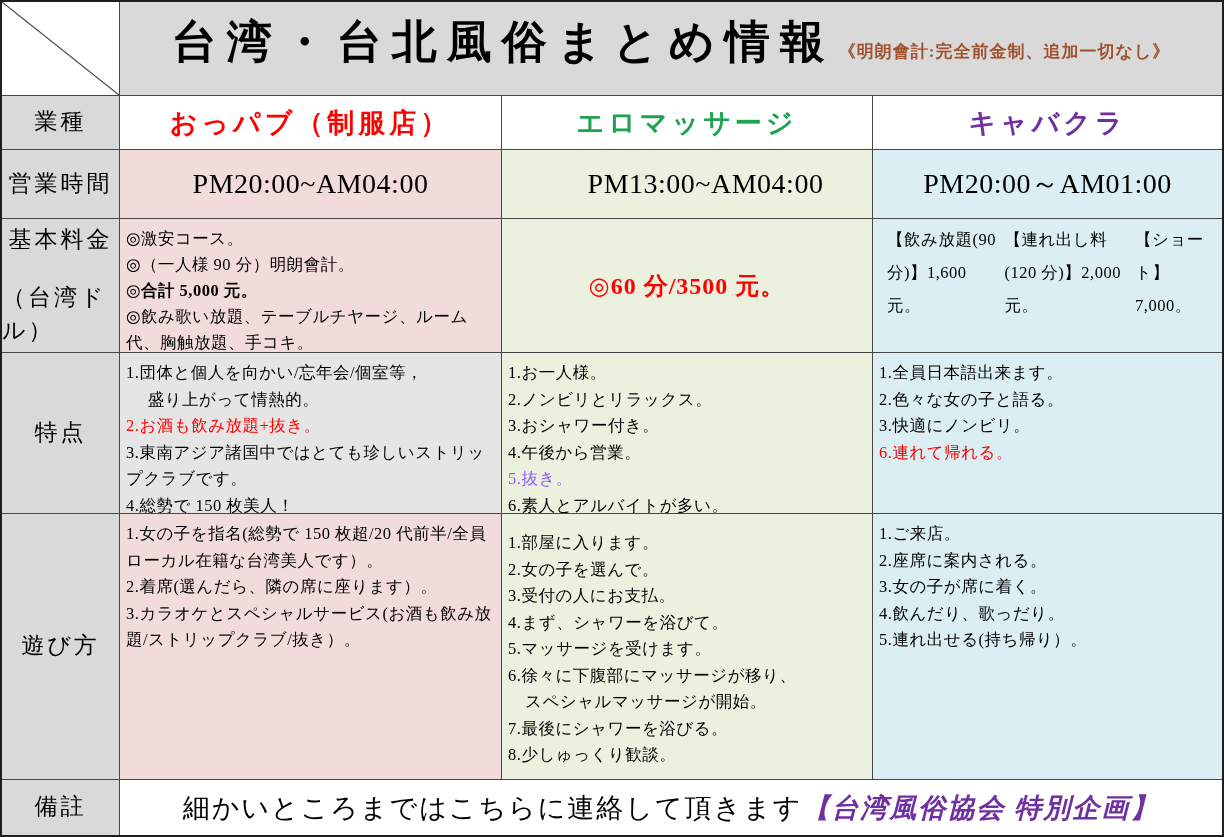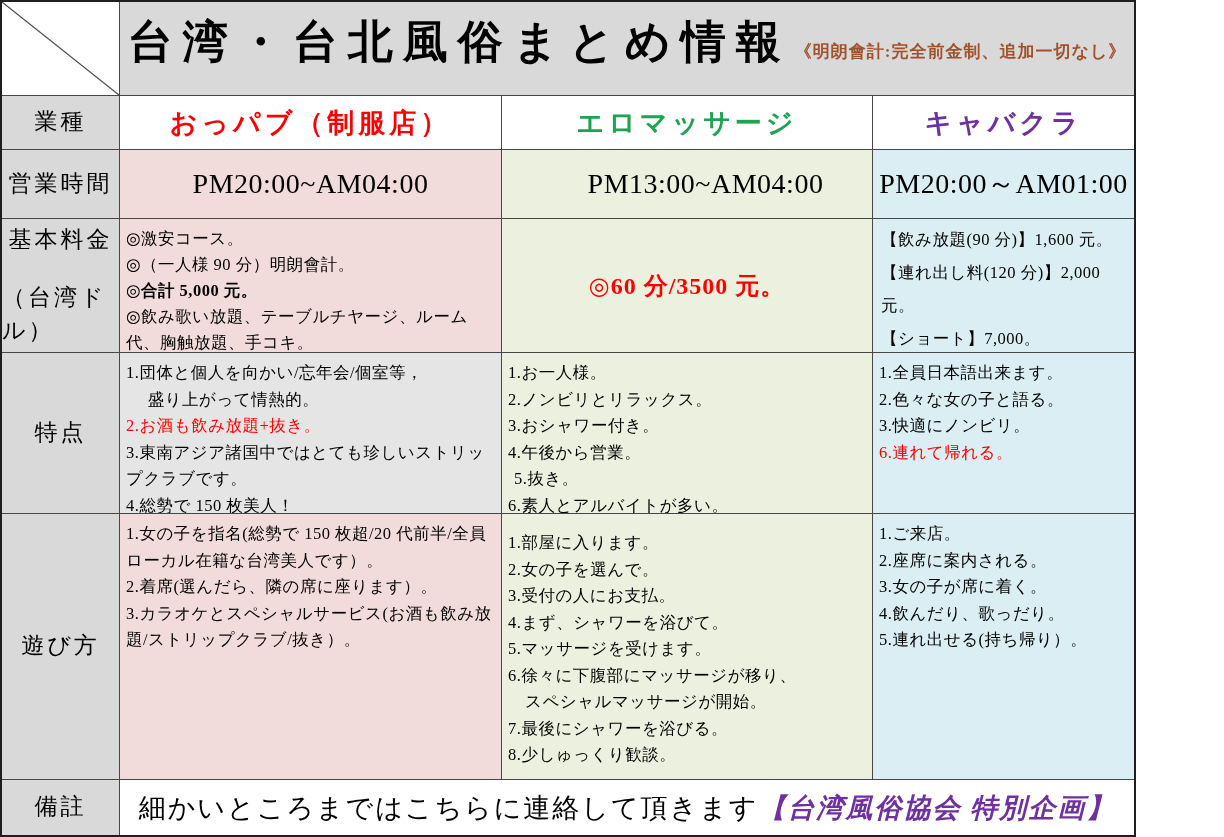--- a/index.html
+++ b/index.html
@@ -1,18 +1,18 @@
 <!DOCTYPE html>
 <html><head>
 <meta charset="utf-8">
 <style>
   html,body{margin:0;padding:0;background:#ffffff;}
   body{font-family:"Liberation Serif","DejaVu Serif",serif;color:#000;}
   .table{
-    width:1136px;height:837px;box-sizing:border-box;
+    width:1224px;height:837px;box-sizing:border-box;
     border:2px solid #1e1e1e;background:#fff;
     display:grid;
     grid-template-columns:118px 382px 371px 1fr;
     grid-template-rows:94px 54px 69px 134px 161px 266px 1fr;
   }
   .cell{
     box-sizing:border-box;
     border-right:1.5px solid #474747;
     border-bottom:1.5px solid #474747;
     overflow:hidden;
@@ -42,21 +42,21 @@
     font-size:28px;letter-spacing:0.5px;
   }
   .pad{padding:7px 8px 4px 6px;}
   .ln{font-size:16.5px;line-height:26.5px;letter-spacing:0.5px;white-space:pre-wrap;}
   .price-list .ln{line-height:26px;}
   .strong{font-weight:bold;}
   .price-center{
     display:flex;align-items:center;justify-content:center;
     font-size:24px;font-weight:bold;letter-spacing:1px;
   }
-  .price-mid{display:flex;flex-direction:column;justify-content:space-between;padding:4px 6px 4px 8px;}
+  .price-mid{display:flex;flex-direction:row;justify-content:flex-start;padding:4px 6px 4px 14px;}
   .price-mid .ln{line-height:33px;}
   .note-cell{
     grid-column:2/5;background:#fff;
     display:flex;align-items:center;justify-content:center;
     font-size:27px;letter-spacing:2px;white-space:pre;
   }
   .note-highlight{font-weight:bold;font-style:italic;}
 </style>
 </head>
 <body>
@@ -113,21 +113,21 @@
     <div class="ln">　 盛り上がって情熱的。</div>
     <div class="ln" style="color: rgb(255, 0, 0);">2.お酒も飲み放題+抜き。</div>
     <div class="ln">3.東南アジア諸国中ではとても珍しいストリップクラブです。</div>
     <div class="ln">4.総勢で 150 枚美人！</div>
   </div>
   <div class="cell pad" style="background-color: rgb(235, 241, 222);">
     <div class="ln">1.お一人様。</div>
     <div class="ln">2.ノンビリとリラックス。</div>
     <div class="ln">3.おシャワー付き。</div>
     <div class="ln">4.午後から営業。</div>
-    <div class="ln" style="color: #000000; margin-left: 6px;">5.抜き。</div>
+    <div class="ln" style="color: #8b5cf6;">5.抜き。</div>
     <div class="ln">6.素人とアルバイトが多い。</div>
   </div>
   <div class="cell pad last-col" style="background-color: rgb(218, 238, 243);">
     <div class="ln">1.全員日本語出来ます。</div>
     <div class="ln">2.色々な女の子と語る。</div>
     <div class="ln">3.快適にノンビリ。</div>
     <div class="ln" style="color: rgb(255, 0, 0);">6.連れて帰れる。</div>
   </div>
 
   <div class="cell label">

